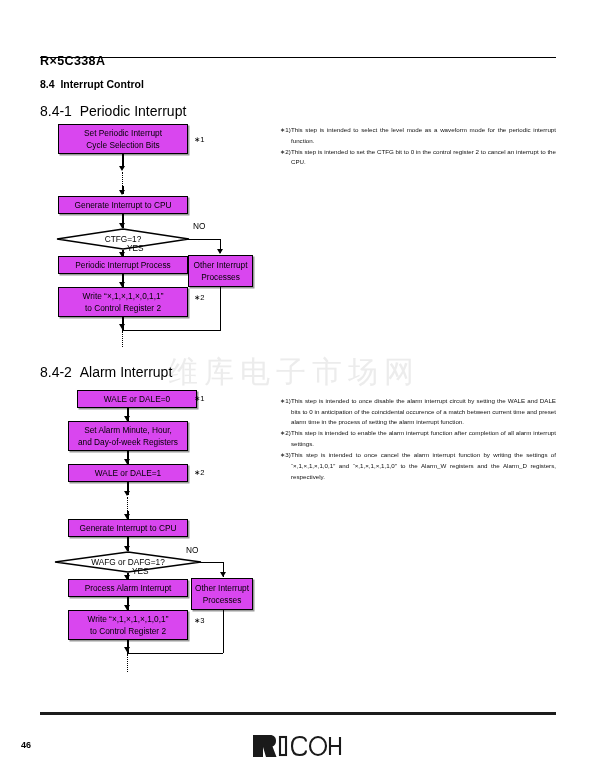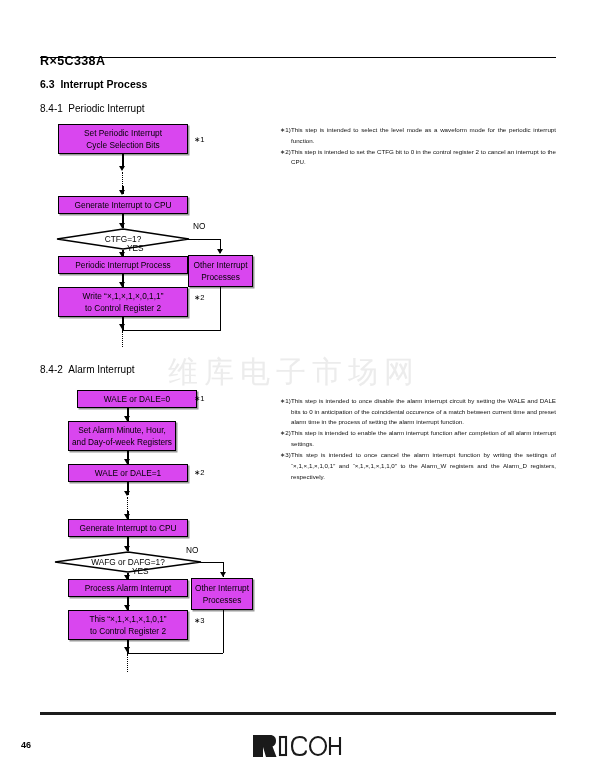--- a/index.html
+++ b/index.html
@@ -39,21 +39,21 @@
   }
 
   
   .sec-h1 {
     position: absolute;
     font-size: 10.5px;
     font-weight: bold;
   }
   .sec-h2 {
     position: absolute;
-    font-size: 10px;
+    font-size: 14px;
     font-weight: normal;
   }
 
   
   .fbox {
     position: absolute;
     border: 1.3px solid #000;
     background: #d946ef;
     box-sizing: border-box;
     display: flex;
@@ -176,21 +176,21 @@
 <body>
 
 <div id="page">
 
   <div class="watermark">维库电子市场网</div>
 
   <div class="hdr-title">R×5C338A</div>
   <div class="hdr-rule"></div>
 
   <div class="sec-h1" style="left:40px; top:78px;">
-    <span>6.3</span>&nbsp;&nbsp;<span>Interrupt Process</span>
+    <span>8.4</span>&nbsp;&nbsp;<span>Interrupt Control</span>
   </div>
 
   <div class="sec-h2" style="left:40px; top:103px;">
     <span>8.4-1</span>&nbsp;&nbsp;<span>Periodic Interrupt</span>
   </div>
 
   <div>
 
     <div class="fbox" style="left:58px; top:124px; width:130px; height:30px;">
       <span>Set Periodic Interrupt</span>
@@ -271,21 +271,21 @@
   <div>
 
     <div class="fbox" style="left:68px; top:390px; width:120px; height:18px;margin-left:9px;">
       <span>WALE or DALE=0</span>
     </div>
     <div class="tag" style="left:194px; top:394px;">∗1</div>
 
     <div class="vline" style="left:127.3px; top:408px; height:13px;"></div>
     <div class="arrow" style="left:124.4px; top:416px;"></div>
 
-    <div class="fbox" style="left:68px; top:421px; width:108px; height:30px;">
+    <div class="fbox" style="left:68px; top:421px; width:120px; height:30px;">
       <span>Set Alarm Minute, Hour,</span>
       <span>and Day-of-week Registers</span>
     </div>
 
     <div class="vline" style="left:127.3px; top:451px; height:13px;"></div>
     <div class="arrow" style="left:124.4px; top:459px;"></div>
 
     <div class="fbox" style="left:68px; top:464px; width:120px; height:18px;">
       <span>WALE or DALE=1</span>
     </div>
@@ -326,21 +326,21 @@
 
     <div class="fbox" style="left:191px; top:578px; width:62px; height:32px;">
       <span>Other Interrupt</span>
       <span>Processes</span>
     </div>
 
     <div class="vline" style="left:127.3px; top:597px; height:13px;"></div>
     <div class="arrow" style="left:124.4px; top:605px;"></div>
 
     <div class="fbox" style="left:68px; top:610px; width:120px; height:30px;">
-      <span>This “×,1,×,1,×,1,0,1”</span>
+      <span>Write “×,1,×,1,×,1,0,1”</span>
       <span>to Control Register 2</span>
     </div>
     <div class="tag" style="left:194px; top:616px;">∗3</div>
 
     <div class="vline" style="left:127.3px; top:640px; height:14px;"></div>
     <div class="arrow" style="left:124.4px; top:647px;"></div>
     <div class="vline" style="left:222.7px; top:610px; height:43px;"></div>
     <div class="hline" style="left:127.3px; top:652.5px; width:96px;"></div>
     <div class="dotline" style="left:127.3px; top:654px; height:18px;"></div>
   </div>

